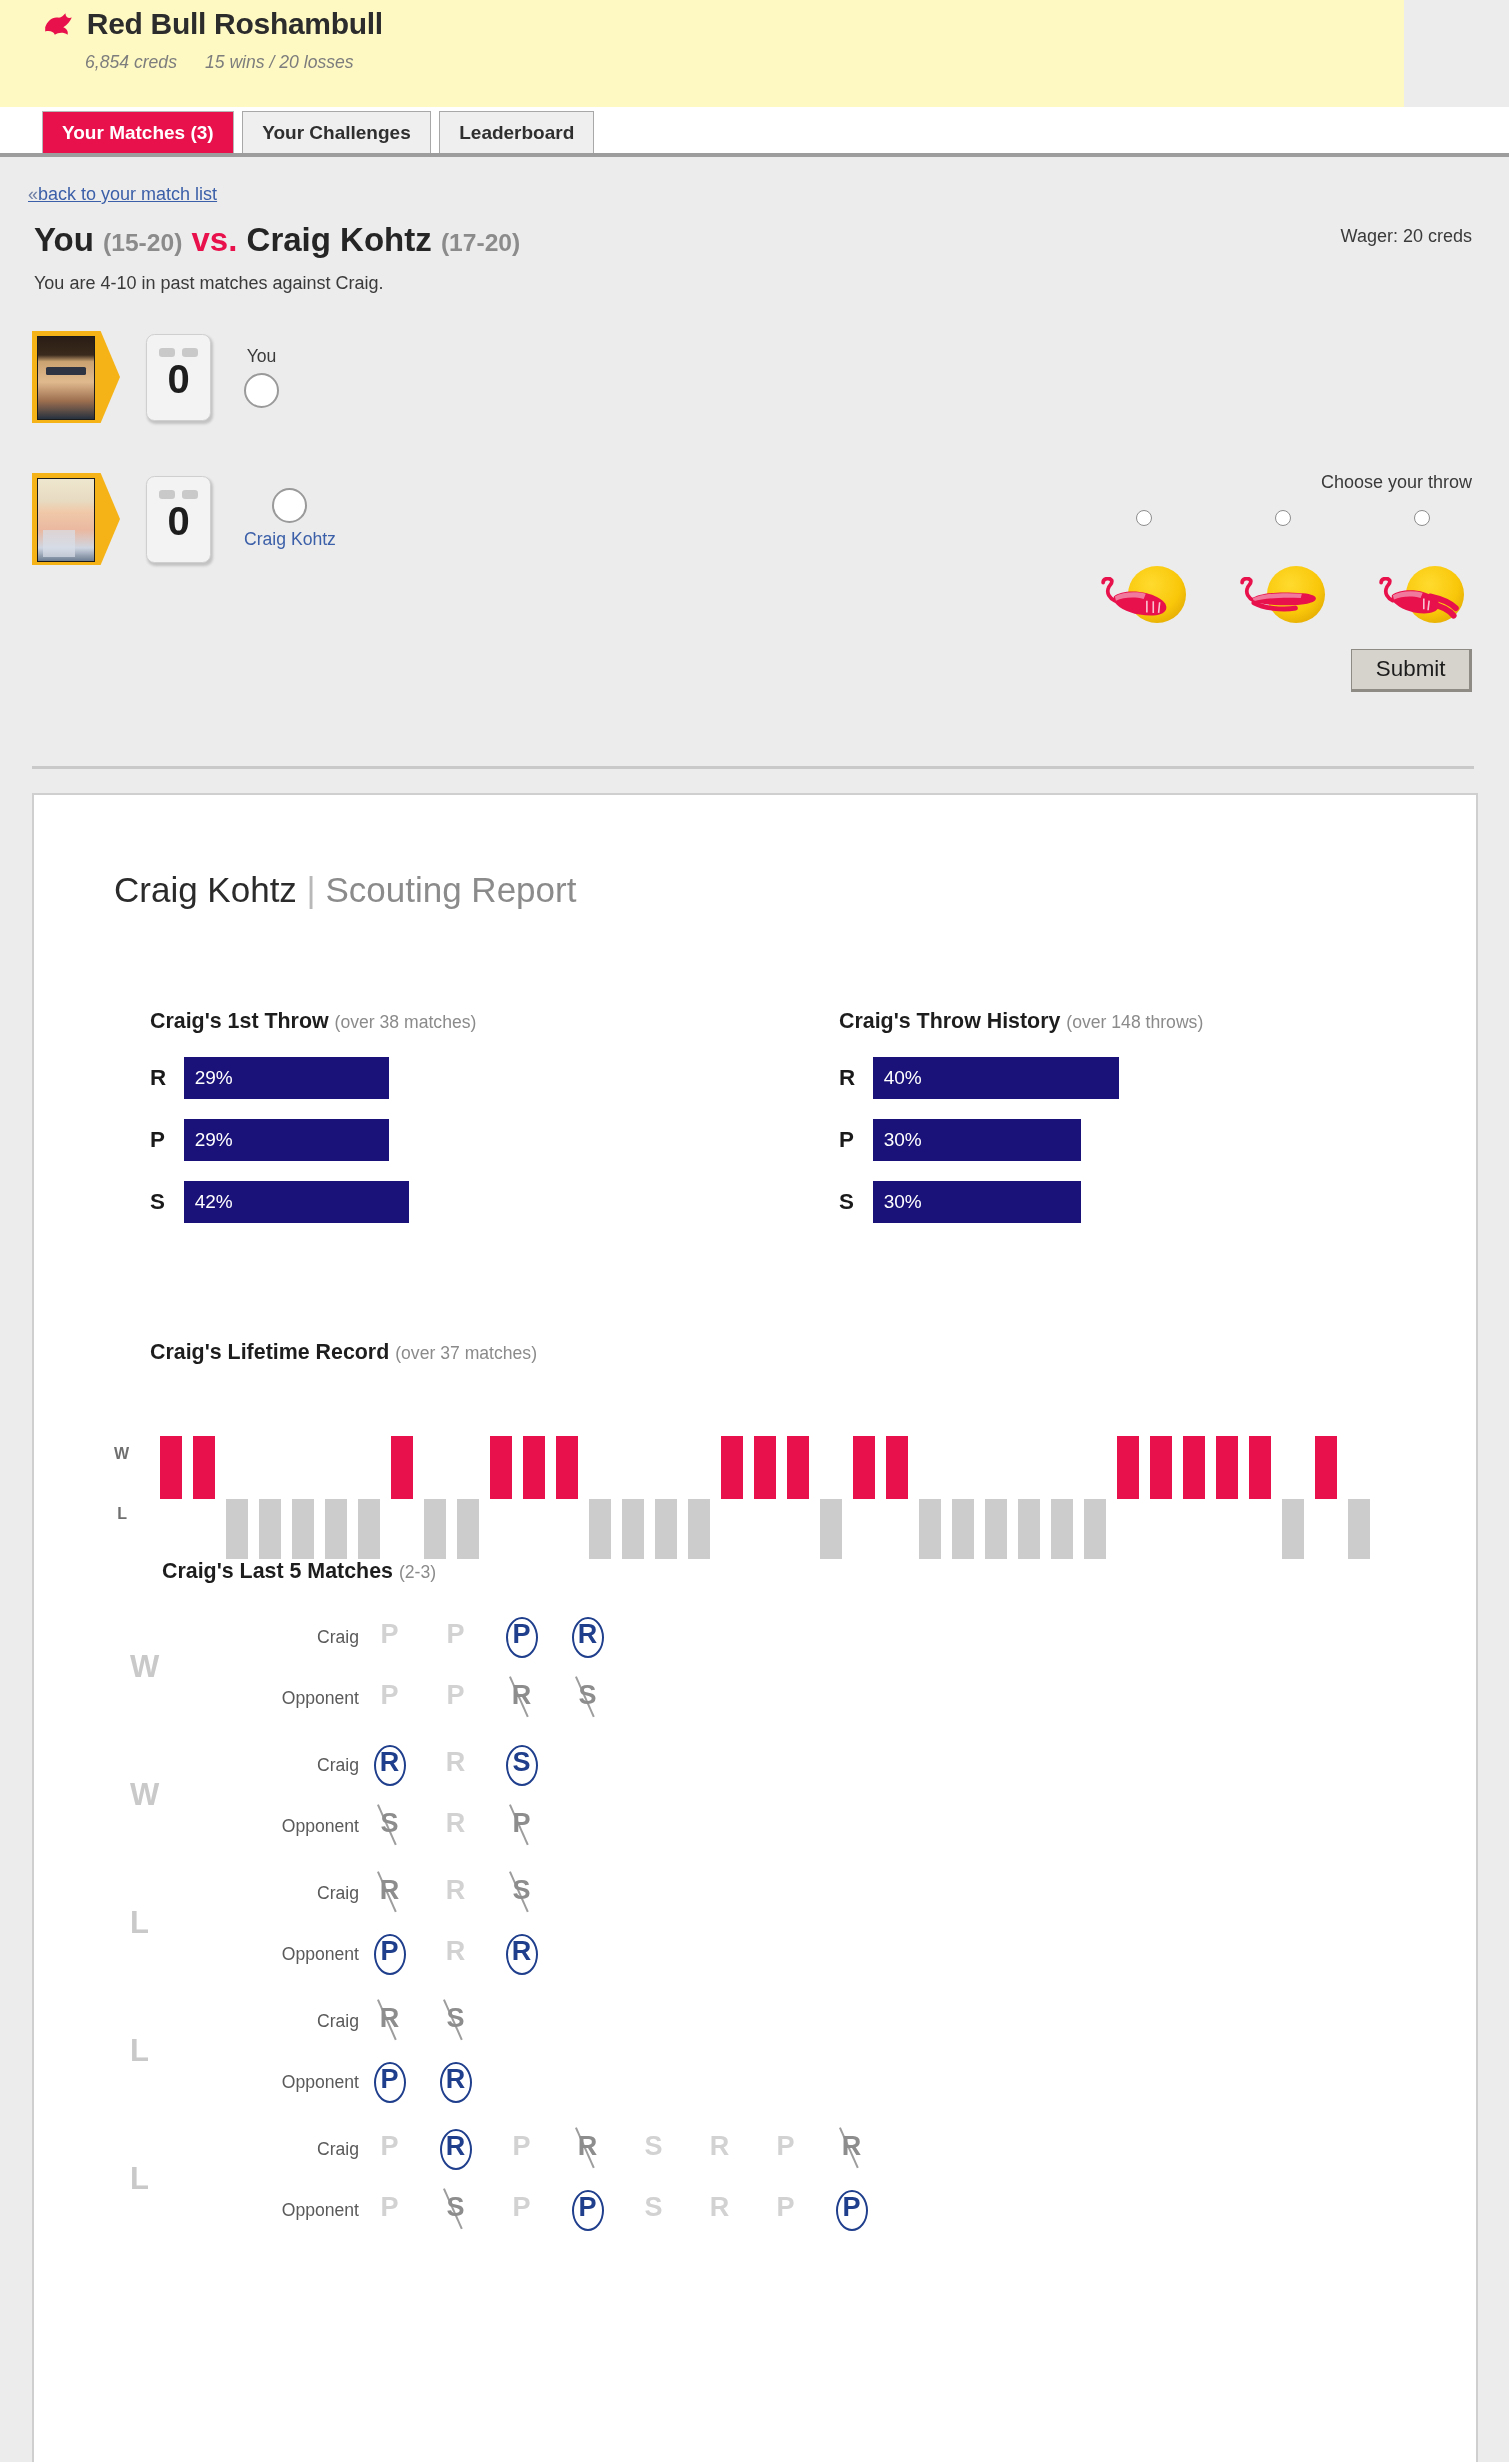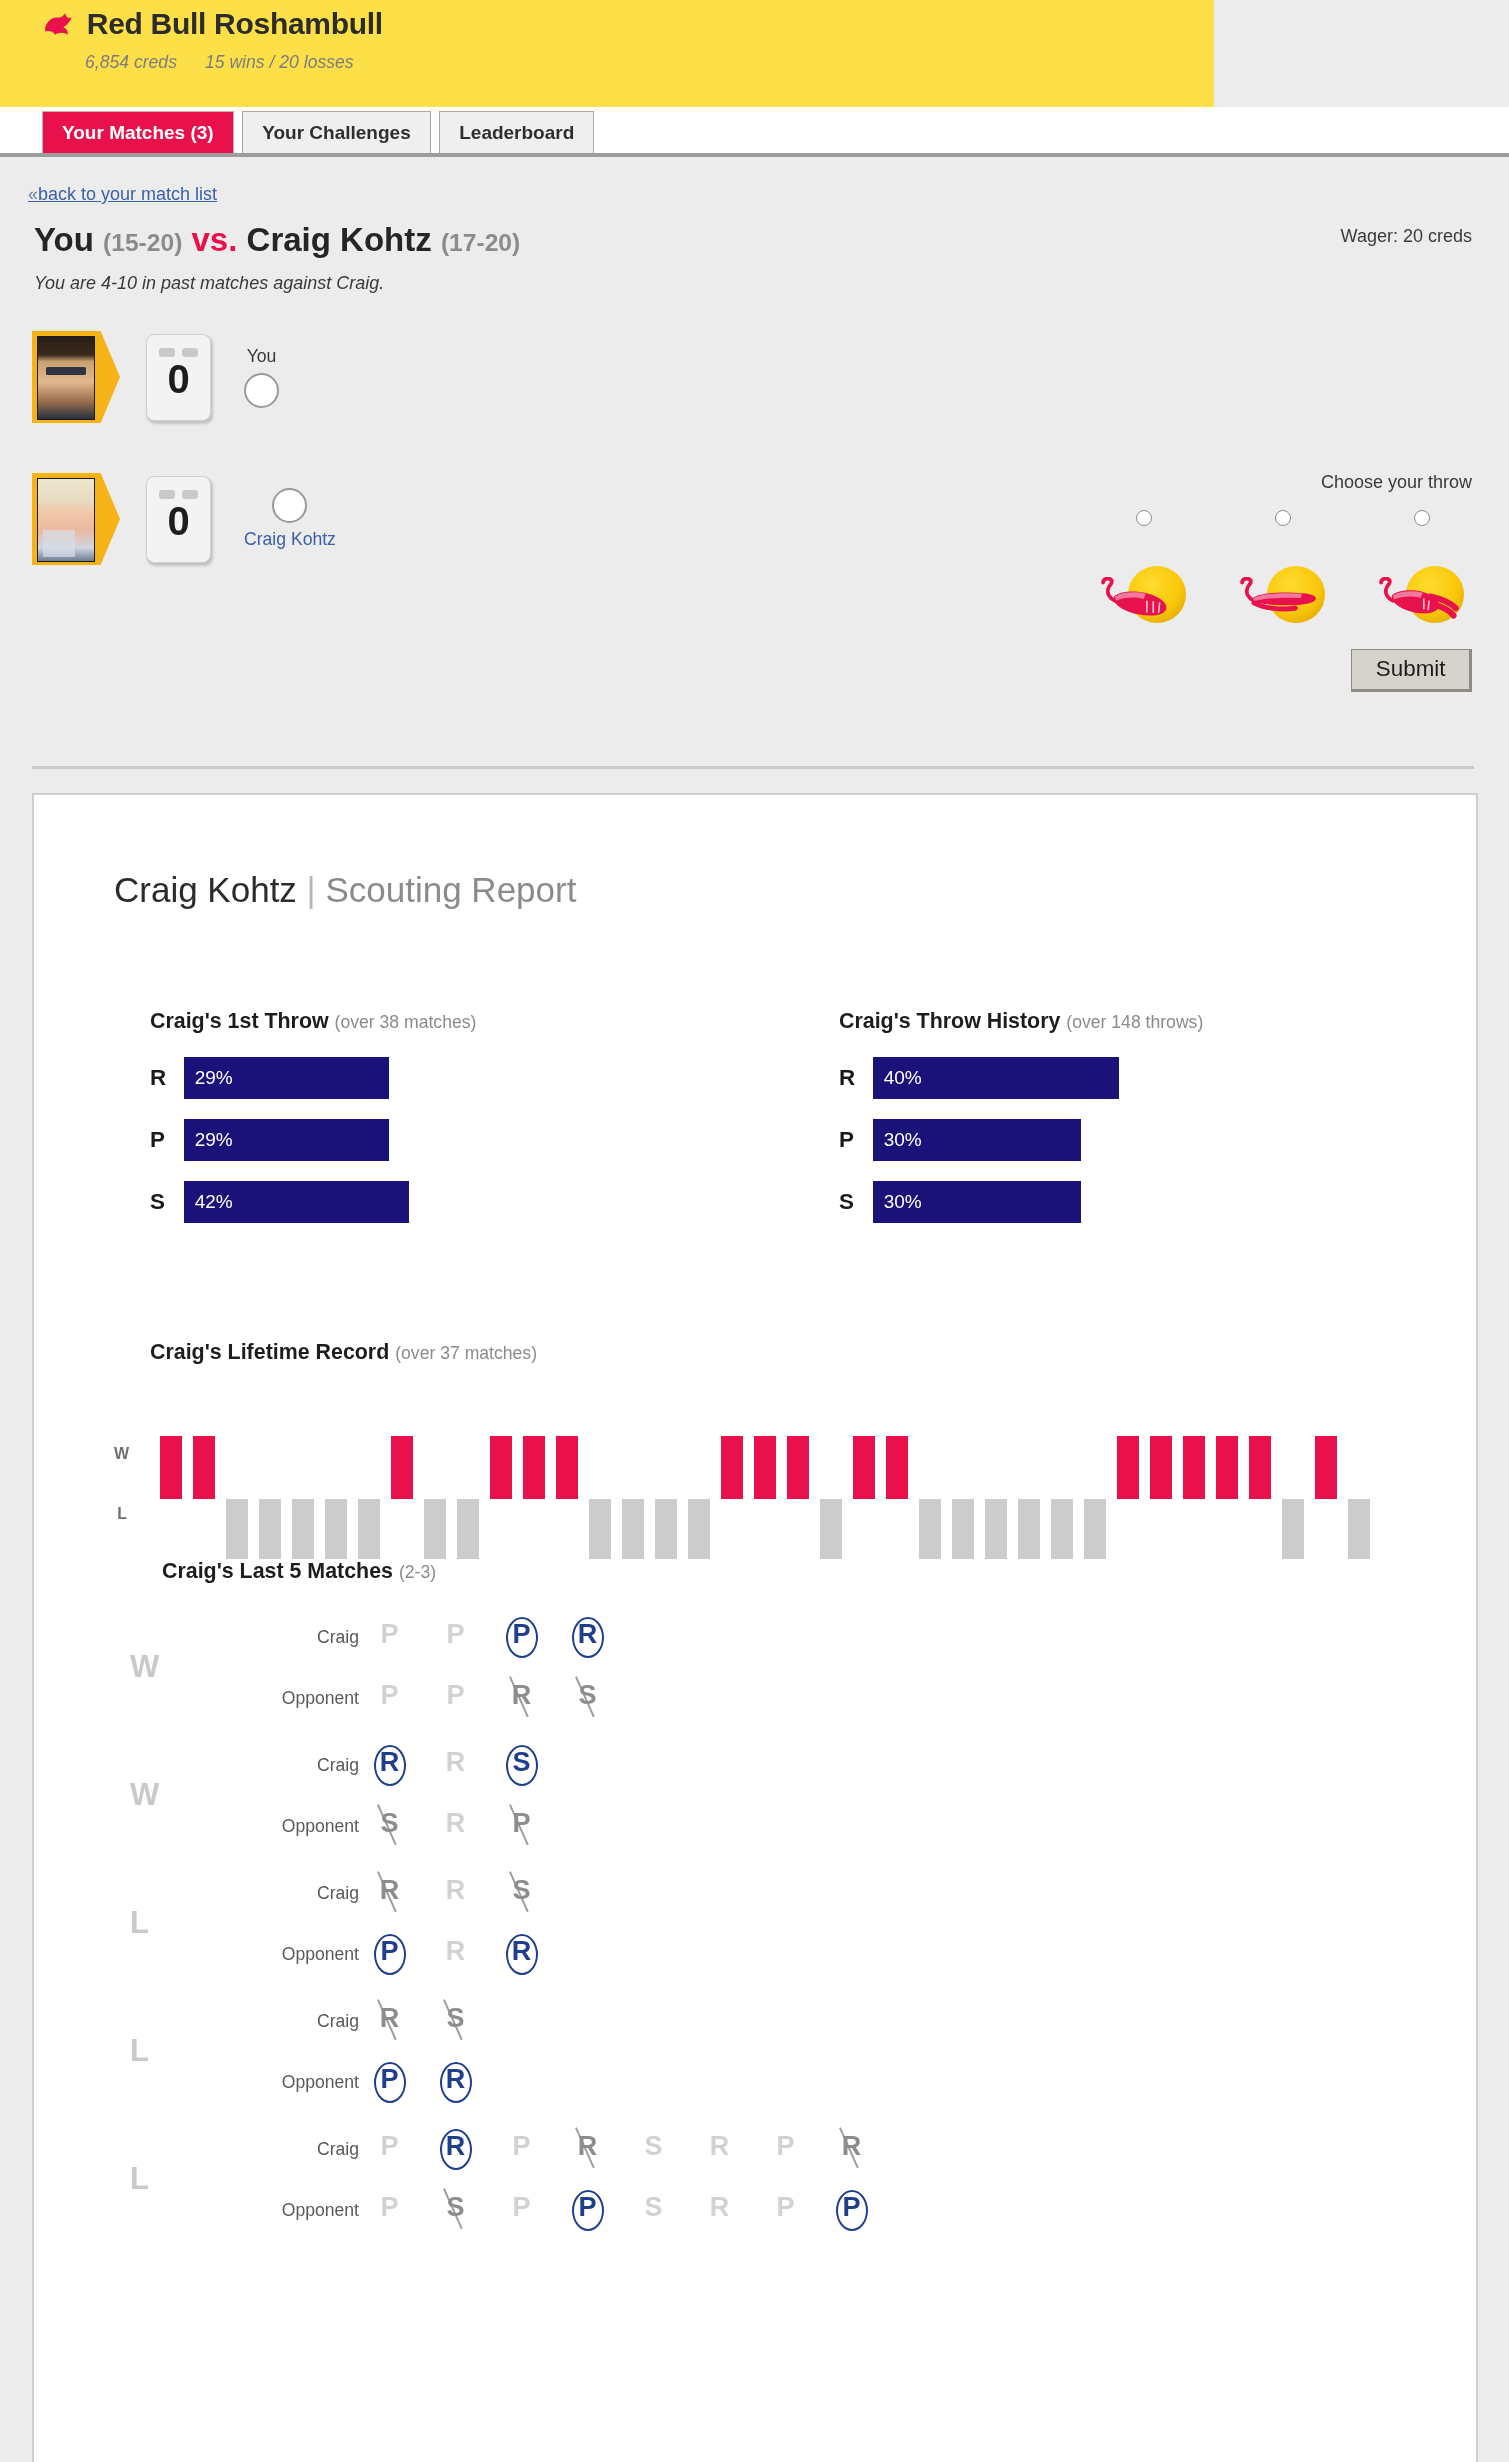--- a/index.html
+++ b/index.html
@@ -6,21 +6,21 @@
   body{
     width:1509px; height:2462px;
     background:#ffffff;
     font-family:"Liberation Sans", sans-serif;
     -webkit-font-smoothing:antialiased;
     overflow:hidden;
   }
   .page{position:relative;width:1509px;height:2462px;background:#ececec;}
 
   
-  .topbar{position:absolute;left:0;top:0;width:1214px;height:107px;background:#fde047;}
+  .topbar{position:absolute;left:0;top:0;width:1404px;height:107px;background:#fef9c3;}
   .brand-row{position:absolute;left:42px;top:8.5px;display:flex;align-items:center;gap:11.8px;}
   .bull{width:33px;height:26px;position:relative;display:block;}
   .brand-title{font-size:30px;font-weight:bold;color:#2c2c2c;letter-spacing:-0.3px;line-height:1;}
   .sub-row{position:absolute;left:85px;top:52px;display:flex;gap:28px;font-size:17.6px;color:#7d7d7d;font-style:italic;}
 
   
   .tabstrip{position:absolute;left:0;top:107px;width:1509px;height:53px;background:#ffffff;}
   .tabs{position:absolute;left:42px;top:4.3px;display:flex;align-items:center;gap:8.5px;}
   .tab{
     height:42px;box-sizing:border-box;display:flex;align-items:center;justify-content:center;
@@ -31,21 +31,21 @@
   .tabs-underline{position:absolute;left:0;top:153px;width:1509px;height:4.3px;background:#9d9d9d;}
 
   
   .body-area{position:absolute;left:0;top:157px;width:1509px;height:2305px;background:#ececec;}
   .back-link{position:absolute;left:28px;top:27px;font-size:18px;color:#3b5fa8;}
   .back-link .chev{color:#6f7fa5;}
 
   .match-title{position:absolute;left:34px;top:64px;font-size:33px;font-weight:bold;color:#252525;white-space:nowrap;}
   .match-title .rec{font-size:24.6px;font-weight:bold;color:#8b8b8b;}
   .match-title .vs{color:#e8114b;}
-  .past-line{position:absolute;left:34px;top:116px;font-size:18px;color:#3a3a3a;font-style:italic;}
+  .past-line{position:absolute;left:34px;top:116px;font-size:18px;color:#3a3a3a;}
   .wager{position:absolute;right:37px;top:69px;font-size:18px;color:#3a3a3a;}
 
   
   .scorezone{position:absolute;left:0;top:155px;width:1509px;height:224px;}
   .prow{position:absolute;display:flex;align-items:center;}
   .prow.p1{left:32px;top:19px;}
   .prow.p2{left:32px;top:161px;}
 
   .avatar-wrap{position:relative;width:88px;height:92px;}
   .avatar-arrow{position:absolute;left:0;top:0;width:88px;height:92px;background:#f5b318;

